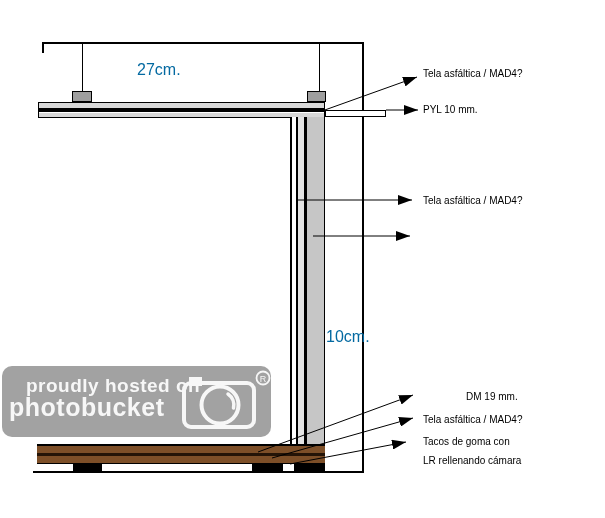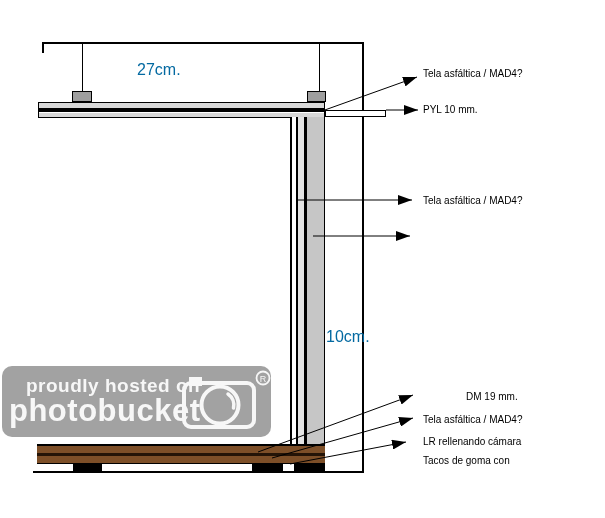--- a/index.html
+++ b/index.html
@@ -35,21 +35,21 @@
   #watermark{
     position:absolute;left:2px;top:366px;width:269px;height:71px;
     border-radius:10px;
   }
   #wm-line1{
     position:absolute;left:24px;top:9px;
     font-size:19px;letter-spacing:.5px;font-weight:bold;
   }
   #wm-line2{
     position:absolute;left:7px;top:27px;
-    font-size:31px;letter-spacing:.5px;font-weight:bold;
+    font-size:25px;letter-spacing:.5px;font-weight:bold;
   }
   svg{display:block;}
   #leaders{position:absolute;left:0;top:0;pointer-events:none;}
 </style>
 </head>
 <body>
 
 <div id="canvas">
 
   <div class="abs blk" style="left:42px;top:42px;width:321px;height:2px;"></div>
@@ -114,22 +114,22 @@
   <div class="dim" style="left:326px;top:296px;margin-top:32px;">10cm.</div>
 
   <div class="callout" style="top:64px;">Tela asfáltica / MAD4?</div>
   <div class="callout" style="top:100px;">PYL 10 mm.</div>
   <div class="callout" style="top:191px;">Tela asfáltica / MAD4?</div>
   <div class="callout" style="top:227px;">
   </div>
   <div class="callout" style="top:387px;margin-left:43px;">DM 19 mm.</div>
   <div class="callout" style="top:410px;">Tela asfáltica / MAD4?</div>
   <div class="callout" style="top:432px;line-height:19px;">
+    <div>Tacos de goma con</div>
     <div>LR rellenando cámara</div>
-    <div>Tacos de goma con</div>
   </div>
 
   <div id="watermark" style="background:#a2a2a2;color:#f7f7f7;">
     <div id="wm-line1">proudly hosted on</div>
     <div id="wm-line2">photobucket</div>
     <svg style="position:absolute;left:178px;top:3px;" width="92" height="64" viewBox="0 0 92 64">
       <rect x="9" y="8" width="13" height="9" fill="#f7f7f7"></rect>
       <rect x="4" y="14" width="70" height="44" rx="7" fill="none" stroke="#f7f7f7" stroke-width="4"></rect>
       <circle cx="40" cy="36" r="18.5" fill="none" stroke="#f7f7f7" stroke-width="4"></circle>
       <path d="M 48 25 A 13.5 13.5 0 0 1 53.5 39" fill="none" stroke="#f7f7f7" stroke-width="3.5" stroke-linecap="round"></path>

